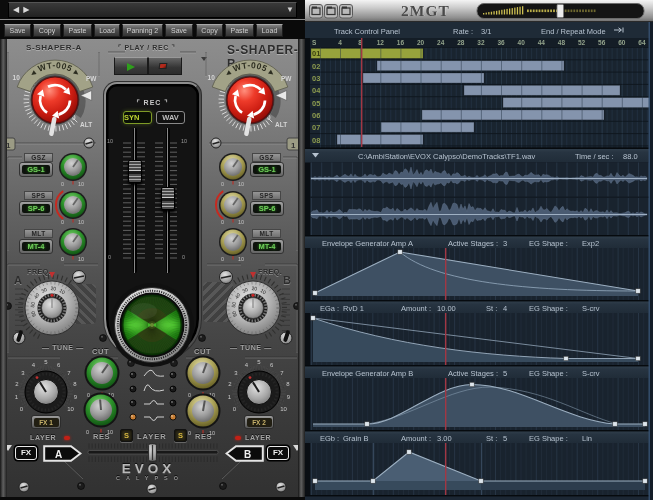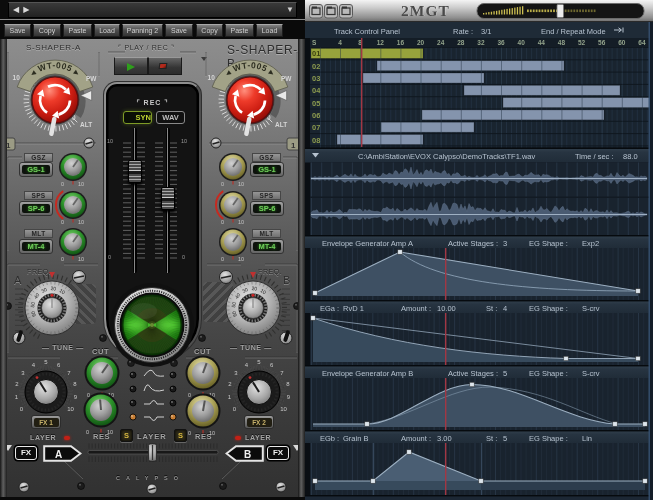--- a/index.html
+++ b/index.html
@@ -5,21 +5,21 @@
 #app{position:relative;width:653px;height:500px}
 #left{position:absolute;left:0;top:0;width:305px;height:500px;background:#0a0a0a}
 .abs{position:absolute}
 .t8{font:7.5px "Liberation Sans";fill:#b6c2cf}
 .trul{font:bold 6.5px "Liberation Sans";fill:#93a38b}
 .eng7{font:bold 6.5px "Liberation Sans";fill:#d6d6d6}
 .eng6{font:5.5px "Liberation Sans";fill:#c4c4c4}
 #panel{position:absolute;left:0;top:39px;width:305px;height:458px;
  background:linear-gradient(180deg,#8d8d8d 0,#828282 60px,#737373 115px,#626262 175px,#525252 235px,#464646 295px,#3d3d3d 355px,#363636 415px,#313131 458px)}
 .edge{position:absolute;top:39px;width:7px;height:458px;background:linear-gradient(90deg,#161616,#606060 45%,#1f1f1f);z-index:6}
-.etxt{position:absolute;font-weight:normal;color:#2d2d2d;text-shadow:0 1px 0 #ffffff50;letter-spacing:.6px}
+.etxt{position:absolute;font-weight:bold;color:#2d2d2d;text-shadow:0 1px 0 #ffffff50;letter-spacing:.6px}
 .ltxt{position:absolute;font-weight:bold;color:#a2a2a2;text-shadow:0 -1px 0 #161616;letter-spacing:.6px}
 .topbtn{position:absolute;top:24px;height:13px;background:linear-gradient(180deg,#828282,#4e4e4e 45%,#343434);
  border:1px solid #1c1c1c;border-top-color:#a8a8a8;color:#cfcfcf;font-size:7px;text-align:center;line-height:11px}
 .tab{position:absolute;height:9px;background:linear-gradient(180deg,#969696,#707070);border:1px solid #464646;
  color:#252525;font-size:6.5px;font-weight:bold;text-align:center;line-height:8px;letter-spacing:.4px}
 .gbtn{position:absolute;width:34px;height:15px;background:linear-gradient(180deg,#a2a2a2,#636363);
  border-radius:3px;border:1px solid #333;padding:2px}
 .gbtn>div{width:100%;height:100%;background:#0d120c;border-radius:2px;color:#6fcf5a;font-size:7.5px;font-weight:bold;
  text-align:center;line-height:9px;text-shadow:0 0 3px #3f9f2f}
 #tower{position:absolute;left:104px;top:82px;width:97px;height:277px;background:#131313;
@@ -64,21 +64,21 @@
 <div class="etxt" style="left:26px;top:43px;font-size:8px">S-SHAPER-A</div>
 <div class="etxt" style="left:118px;top:44px;font-size:7px">⌜ PLAY / REC ⌝</div>
 <div class="etxt" style="left:227px;top:43px;font-size:12px">S-SHAPER-B</div>
 <div class="abs" style="left:114px;top:57px;width:34px;height:18px;background:linear-gradient(180deg,#6f6f6f,#3a3a3a 60%,#303030);border:1px solid #1a1a1a;border-top-color:#9e9e9e"></div>
 <div class="abs" style="left:127px;top:62.5px;width:0;height:0;border-left:8px solid #2f9e1c;border-top:4.5px solid transparent;border-bottom:4.5px solid transparent"></div>
 <div class="abs" style="left:148px;top:57px;width:34px;height:18px;background:linear-gradient(180deg,#646464,#343434 60%,#2c2c2c);border:1px solid #1a1a1a;border-top-color:#989898"></div>
 <div class="abs" style="left:159px;top:63px;width:8px;height:6px;background:linear-gradient(135deg,#b32a1c 55%,#5e1408);border:1px solid #222;transform:skewX(-8deg)"></div>
 <div class="abs" style="left:201px;top:57px;width:0;height:0;border-top:4px solid #3a3a3a;border-left:3.5px solid transparent;border-right:3.5px solid transparent"></div>
 <div id="tower"></div>
 <div class="abs" style="left:104px;top:99px;width:97px;text-align:center;color:#c8c8c8;font-size:7px;font-weight:bold;letter-spacing:1px;z-index:6">⌜ REC ⌝</div>
-<div class="abs" style="left:123px;top:111px;width:29px;height:13px;background:#0a0f06;border:1.2px solid #7e9b26;border-radius:3px;color:#bdd232;font-size:7.5px;font-weight:bold;text-align:right;line-height:11px;z-index:6;box-shadow:0 0 4px #93b32c55">SYN</div>
+<div class="abs" style="left:123px;top:111px;width:29px;height:13px;background:#0a0f06;border:1.2px solid #7e9b26;border-radius:3px;color:#bdd232;font-size:7.5px;font-weight:bold;text-align:left;line-height:11px;z-index:6;box-shadow:0 0 4px #93b32c55">SYN</div>
 <div class="abs" style="left:156px;top:111px;width:29px;height:13px;background:#111;border:1.2px solid #8a8a8a;border-radius:3px;color:#bdbdbd;font-size:7.5px;font-weight:bold;text-align:center;line-height:11px;z-index:6">WAV</div>
 <svg class="abs" style="left:104px;top:82px;z-index:6" width="97" height="277" viewBox="0 0 97 277">
         <line x1="19" y1="61" x2="27" y2="61" stroke="#606060" stroke-width="1"></line>
         <line x1="33" y1="61" x2="41" y2="61" stroke="#606060" stroke-width="1"></line>
         <line x1="51" y1="61" x2="59" y2="61" stroke="#606060" stroke-width="1"></line>
         <line x1="65" y1="61" x2="73" y2="61" stroke="#606060" stroke-width="1"></line>
         <line x1="19" y1="65.6" x2="27" y2="65.6" stroke="#606060" stroke-width="1"></line>
         <line x1="33" y1="65.6" x2="41" y2="65.6" stroke="#606060" stroke-width="1"></line>
         <line x1="51" y1="65.6" x2="59" y2="65.6" stroke="#606060" stroke-width="1"></line>
         <line x1="65" y1="65.6" x2="73" y2="65.6" stroke="#606060" stroke-width="1"></line>
@@ -379,20 +379,21 @@
 <div class="fxb" style="left:15px">FX</div>
 <div class="fxb" style="left:267px">FX</div>
 <svg class="abtn" style="left:43px;width:39px;height:17px" width="39" height="17" viewBox="0 0 39 17">
         <path d="M1.2 1.2 L28 1.2 L37.5 8.5 L28 15.8 L1.2 15.8 Z" fill="#0b0b0b" stroke="#e4e4e4" stroke-width="2"></path>
         <text x="12" y="12.6" font-family="Liberation Sans" font-size="10" font-weight="bold" fill="#efefef">A</text>
       </svg>
 <svg class="abtn" style="left:225px;width:39px;height:17px" width="39" height="17" viewBox="0 0 39 17">
         <path d="M37.8 1.2 L11 1.2 L1.5 8.5 L11 15.8 L37.8 15.8 Z" fill="#0b0b0b" stroke="#e4e4e4" stroke-width="2"></path>
         <text x="19" y="12.6" font-family="Liberation Sans" font-size="10" font-weight="bold" fill="#efefef">B</text>
       </svg>
+<div class="abs" style="left:0;top:461px;width:293px;text-align:center;z-index:6;color:#b8b8b8;font-size:13.5px;font-weight:bold;letter-spacing:4px;text-shadow:0 -1px 1px #0a0a0a,0 1px 1px #dadada40"><span style="margin-left:4px">EVOX</span></div>
 <div class="abs" style="left:0;top:475px;width:294px;text-align:center;z-index:6;color:#909090;font-size:5.5px;font-weight:bold;letter-spacing:6px;text-shadow:0 -1px 0 #0a0a0a"><span style="margin-left:6px">CALYPSO</span></div>
 <svg width="305" height="500" viewBox="0 0 305 500" style="position:absolute;left:0;top:0;z-index:5">
 <defs>
 <radialGradient id="redk" cx="0.38" cy="0.3" r="0.75">
             <stop offset="0" stop-color="#ff8f7d"></stop>
             <stop offset="0.3" stop-color="#ee3b2a"></stop>
             <stop offset="0.65" stop-color="#cc1d12"></stop>
             <stop offset="1" stop-color="#8a0b06"></stop>
           </radialGradient>
 <radialGradient id="silver" cx="0.42" cy="0.35" r="0.8">

